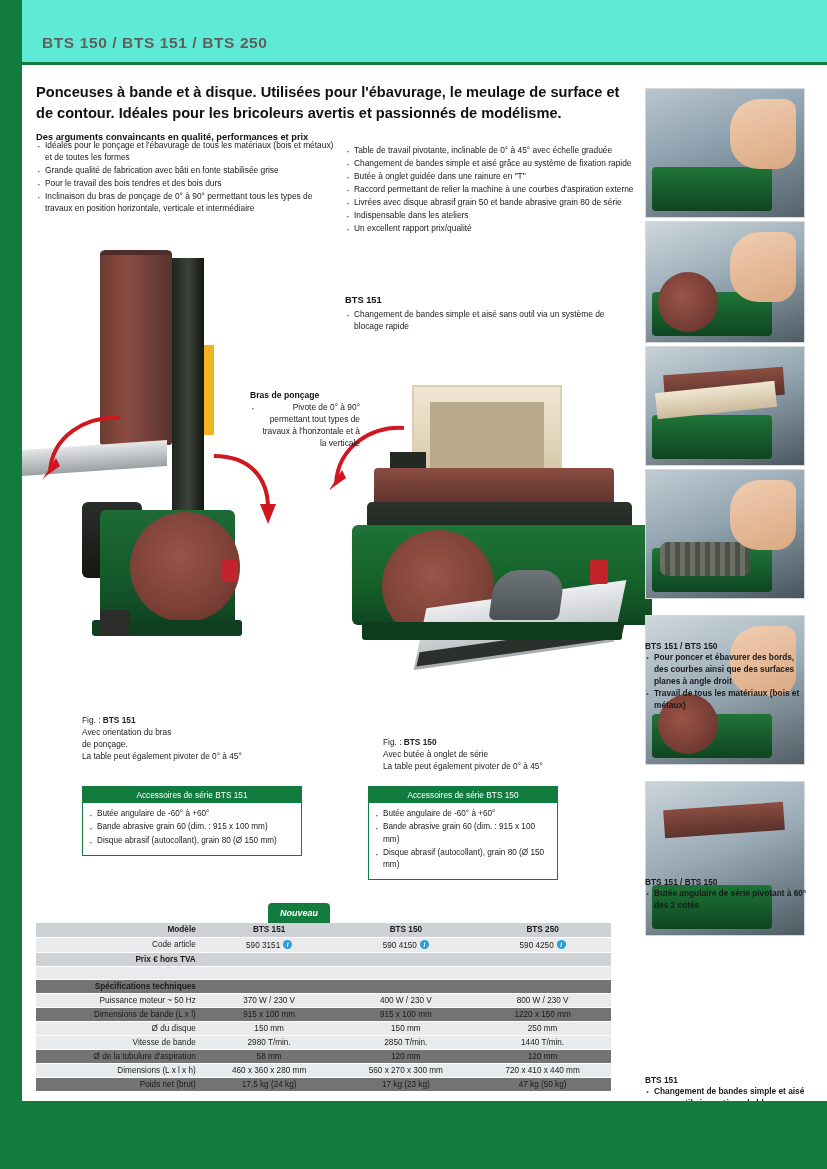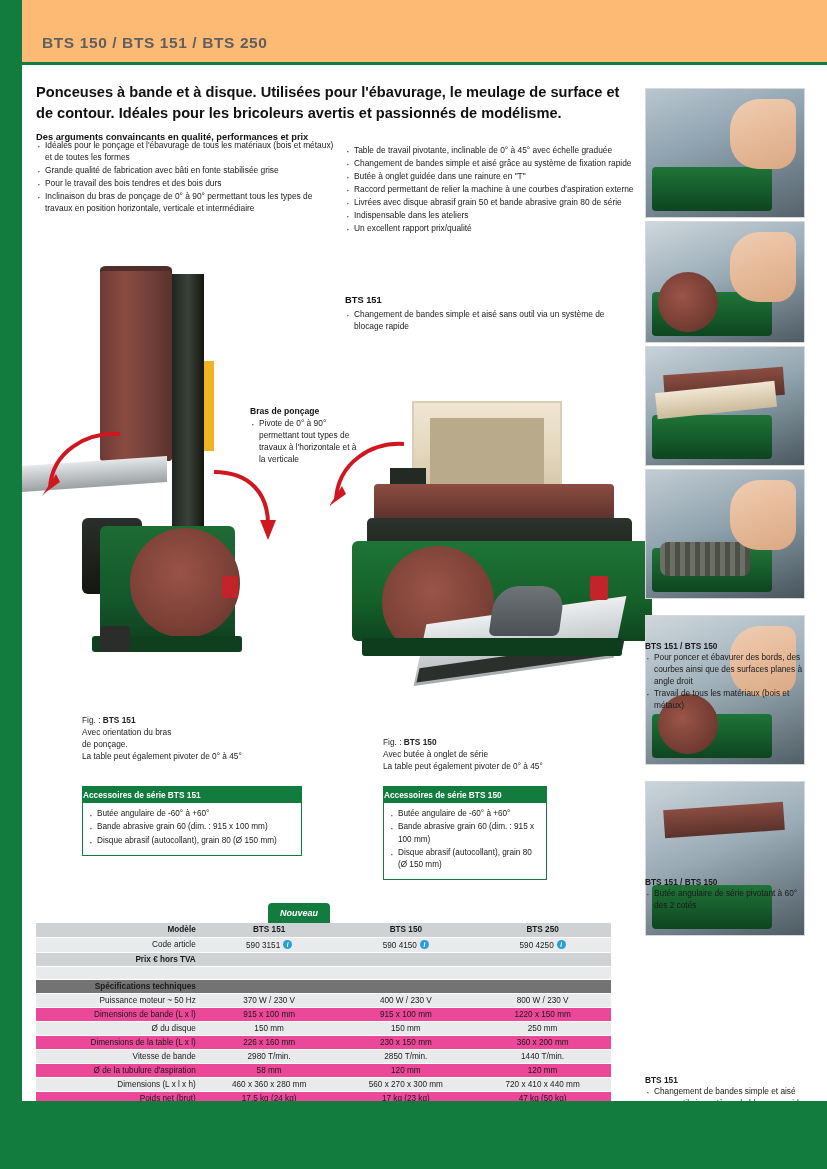--- a/index.html
+++ b/index.html
@@ -9,21 +9,21 @@
     background: #ffffff;
     position: relative;
     overflow: hidden;
     color: #1a1a1a;
   }
   .page { position: relative; width: 827px; height: 1169px; }
 
   
   .header-band {
     position: absolute; left: 0; top: 0; width: 827px; height: 62px;
-    background: #fdba74;
+    background: #5eead4;
   }
   .header-accent {
     position: absolute; left: 0; top: 0; width: 22px; height: 62px;
     background: #127c3f;
   }
   .header-title {
     position: absolute; left: 42px; top: 34px;
     font-size: 15.5px; font-weight: bold; letter-spacing: 0.6px;
     color: #5f5f5f;
   }
@@ -60,21 +60,21 @@
   }
   .col-left { position: absolute; left: 36px; top: 140px; width: 300px; }
   .col-right { position: absolute; left: 345px; top: 145px; width: 290px; }
   .bts151-head {
     position: absolute; left: 345px; top: 295px;
     font-size: 9.3px; font-weight: bold; color: #111;
   }
   .col-right2 { position: absolute; left: 345px; top: 309px; width: 290px; }
 
   
-  .illus { position: absolute; left: 22px; top: 256px; width: 610px; height: 470px; }
+  .illus { position: absolute; left: 22px; top: 240px; width: 610px; height: 470px; text-align: right; }
 
   
   .m1-belt {
     position: absolute; left: 78px; top: 15px; width: 72px; height: 190px;
     background: linear-gradient(90deg,#6d3b33 0%,#8a4c41 35%,#71403a 70%,#5a322c 100%);
     border-radius: 3px;
   }
   .m1-belt-top {
     position: absolute; left: 78px; top: 10px; width: 72px; height: 12px;
     background: #4f2d28; border-radius: 6px/4px;
@@ -189,27 +189,27 @@
   .fig { font-size: 8.3px; line-height: 1.45; color: #222; }
   .fig b { font-weight: bold; }
   .fig1 { position: absolute; left: 82px; top: 714px; width: 250px; }
   .fig2 { position: absolute; left: 383px; top: 736px; width: 250px; }
 
   
   .acc-box {
     position: absolute; border: 1px solid #127c3f; background: #fff;
   }
   .acc-title {
-    background: #127c3f; color: #fff; font-size: 8.3px; font-weight: bold;
-    text-align: left; padding: 3px 0;
+    background: #127c3f; color: #fff; font-size: 8.3px; font-weight: normal;
+    text-align: center; padding: 3px 0;
   }
   .acc-box ul { padding: 5px 8px 7px 5px; }
   .acc-box ul li { font-size: 8.2px; line-height: 1.5; }
   .acc1 { left: 82px; top: 786px; width: 220px; }
-  .acc2 { left: 383px; top: 786px; width: 164px; }
+  .acc2 { left: 368px; top: 786px; width: 190px; }
 
   
   .nouveau {
     position: absolute; left: 268px; top: 903px; width: 62px; height: 26px;
     background: #127c3f; color: #fff; font-size: 9px; font-style: italic;
     font-weight: bold; text-align: center; line-height: 21px;
     border-radius: 4px 4px 0 0;
   }
   .nouveau:after {
     content: ""; position: absolute; left: 20px; bottom: -8px;
@@ -222,21 +222,21 @@
     position: absolute; left: 36px; top: 923px; width: 575px;
     border-collapse: collapse; font-size: 8.2px;
   }
   table.spec td {
     border-bottom: 1px solid #ffffff; padding: 2px 5px; height: 14px;
   }
   table.spec td.lbl { width: 165px; text-align: right; }
   table.spec td.val { width: 137px; text-align: center; }
   tr.head td { background: #cfd2d4; font-weight: bold; }
   tr.alt td { background: #e8eaeb; }
-  tr.plain td { background: #ec4899; }
+  tr.plain td { background: #737373; }
   tr.sect td { background: #737373; font-weight: bold; }
   tr.blank td { background: #e8eaeb; height: 13px; }
   .circ-i {
     display: inline-block; width: 9px; height: 9px; border-radius: 50%;
     background: #2a9fd6; color: #fff; font-size: 6.5px; line-height: 9px;
     text-align: center; margin-left: 3px; font-style: italic; font-weight: bold;
     vertical-align: 1px;
   }
 
   
@@ -271,21 +271,21 @@
     background: repeating-linear-gradient(90deg,#6c6f63 0 5px,#4c4f45 5px 10px);
     border-radius: 8px;
   }
   .ph-belt {
     position: absolute; left: 18px; top: 24px; width: 120px; height: 28px;
     background: linear-gradient(180deg,#8b4d41,#5a322c); transform: rotate(-4deg);
   }
 
   .cap { font-size: 8.3px; line-height: 1.45; color: #1a1a1a; }
   .cap b { font-weight: bold; }
-  .cap ul li { font-size: 8.3px; }
+  .cap ul li { font-size: 8.3px; font-weight: bold; }
   .cap-1 { position: absolute; left: 645px; top: 640px; width: 165px; }
   .cap-2 { position: absolute; left: 645px; top: 876px; width: 165px; }
   .cap-3 { position: absolute; left: 645px; top: 1074px; width: 165px; }
 
   
   .footer {
     position: absolute; left: 0; top: 1101px; width: 827px; height: 68px;
     background: #127c3f;
   }
 </style>
@@ -451,26 +451,20 @@
           <td class="val">915 x 100 mm</td>
           <td class="val">915 x 100 mm</td>
           <td class="val">1220 x 150 mm</td>
         </tr>
         <tr class="alt">
           <td class="lbl">Ø du disque</td>
           <td class="val">150 mm</td>
           <td class="val">150 mm</td>
           <td class="val">250 mm</td>
         </tr>
-        <tr class="plain">
-          <td class="lbl">Dimensions de la table (L x l)</td>
-          <td class="val">226 x 160 mm</td>
-          <td class="val">230 x 150 mm</td>
-          <td class="val">360 x 200 mm</td>
-        </tr>
         <tr class="alt">
           <td class="lbl">Vitesse de bande</td>
           <td class="val">2980 T/min.</td>
           <td class="val">2850 T/min.</td>
           <td class="val">1440 T/min.</td>
         </tr>
         <tr class="plain">
           <td class="lbl">Ø de la tubulure d'aspiration</td>
           <td class="val">58 mm</td>
           <td class="val">120 mm</td>

